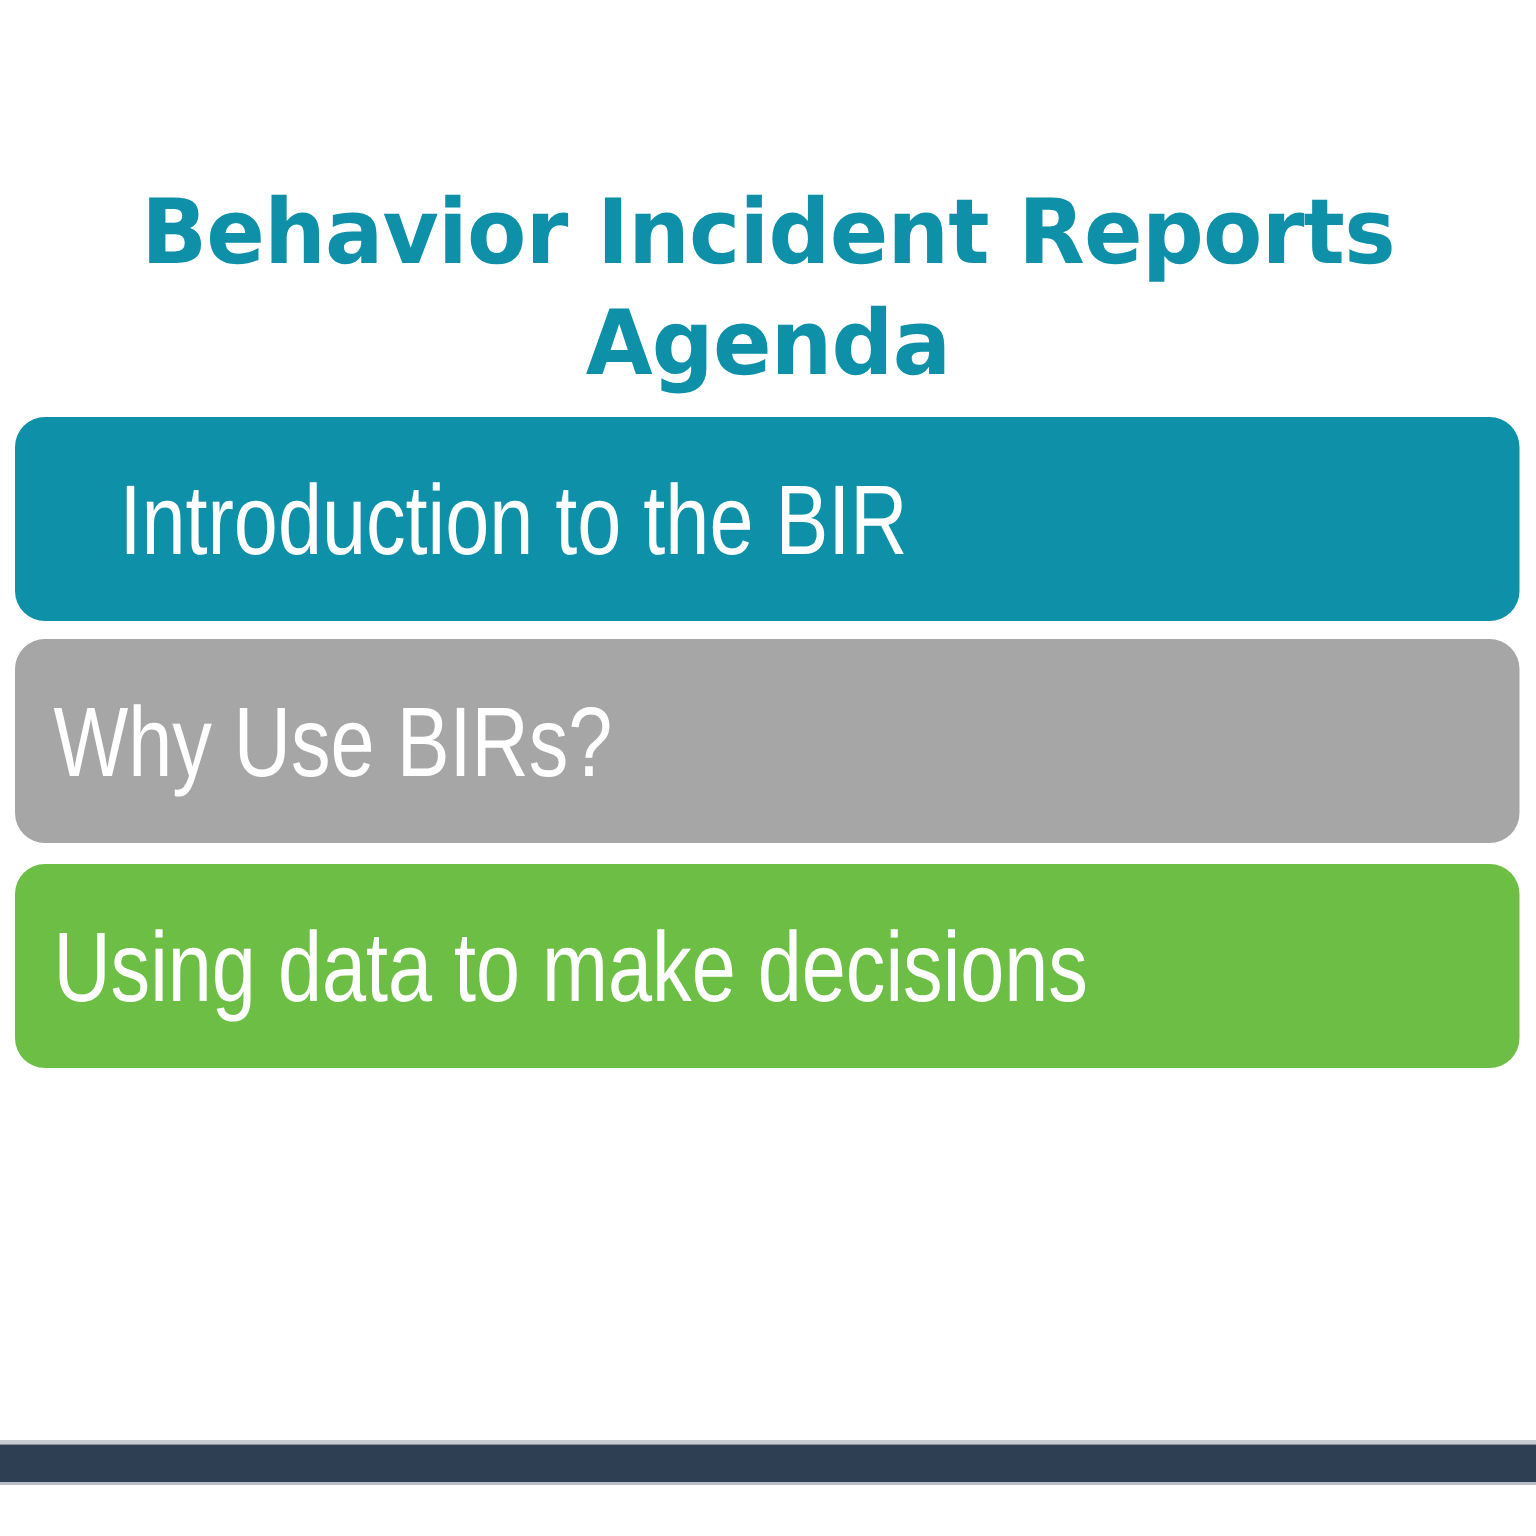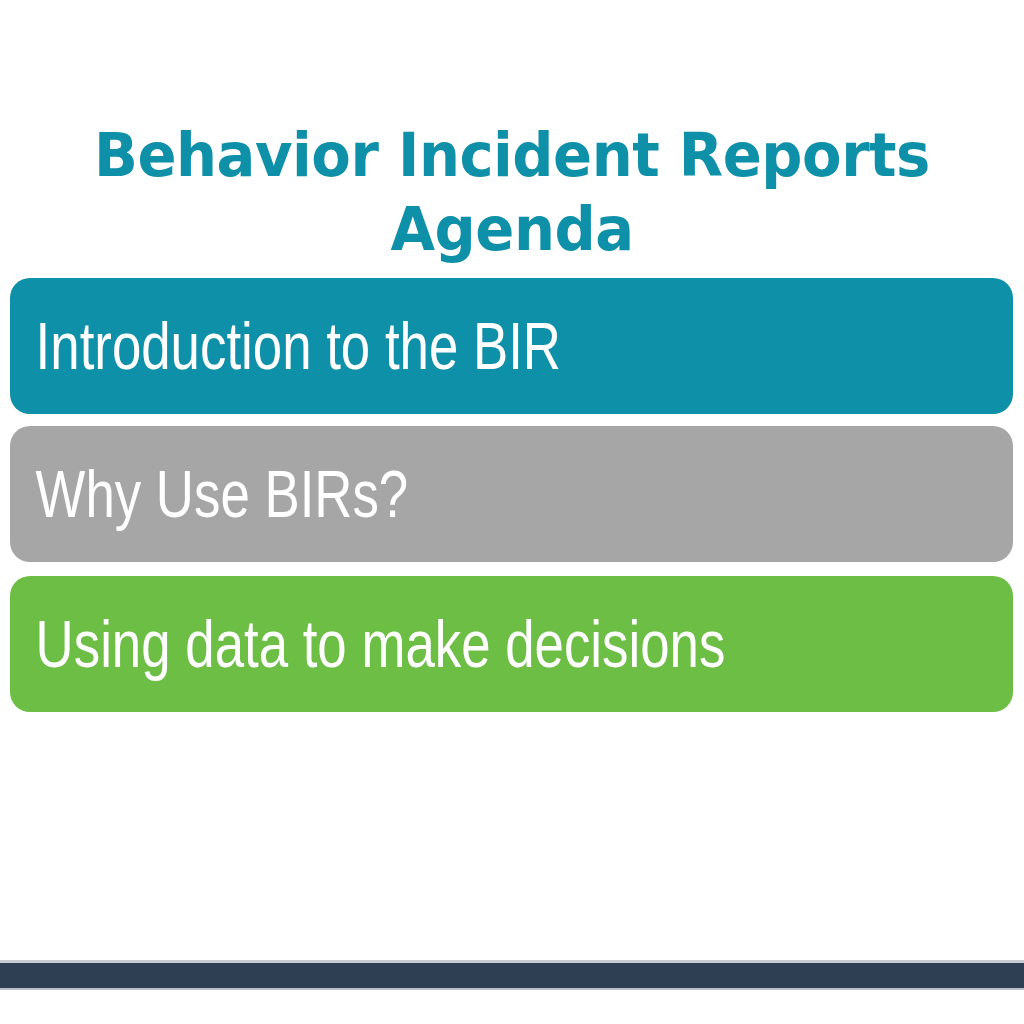--- a/index.html
+++ b/index.html
@@ -67,21 +67,21 @@
     font-weight: normal;
     font-size: 66px;
     line-height: 70px;
     letter-spacing: 0px;
     padding-left: 32px;
     transform: scaleX(0.80);
     transform-origin: left center;
     white-space: nowrap;
   }
 
-  .bar-1 { top: 278px;  background: #0e90a8; }
+  .bar-1 { top: 278px;  background: #0e90a8; padding-left: 44px; }
   .bar-2 { top: 426px;  background: #a6a6a6; }
   .bar-3 { top: 576px;  background: #6cbe45; }
   .bar-4 { top: 726px;  background: #fecb00; }
 
   
   .footer-hairline {
     position: absolute;
     left: 0;
     top: 960px;
     width: 1024px;

